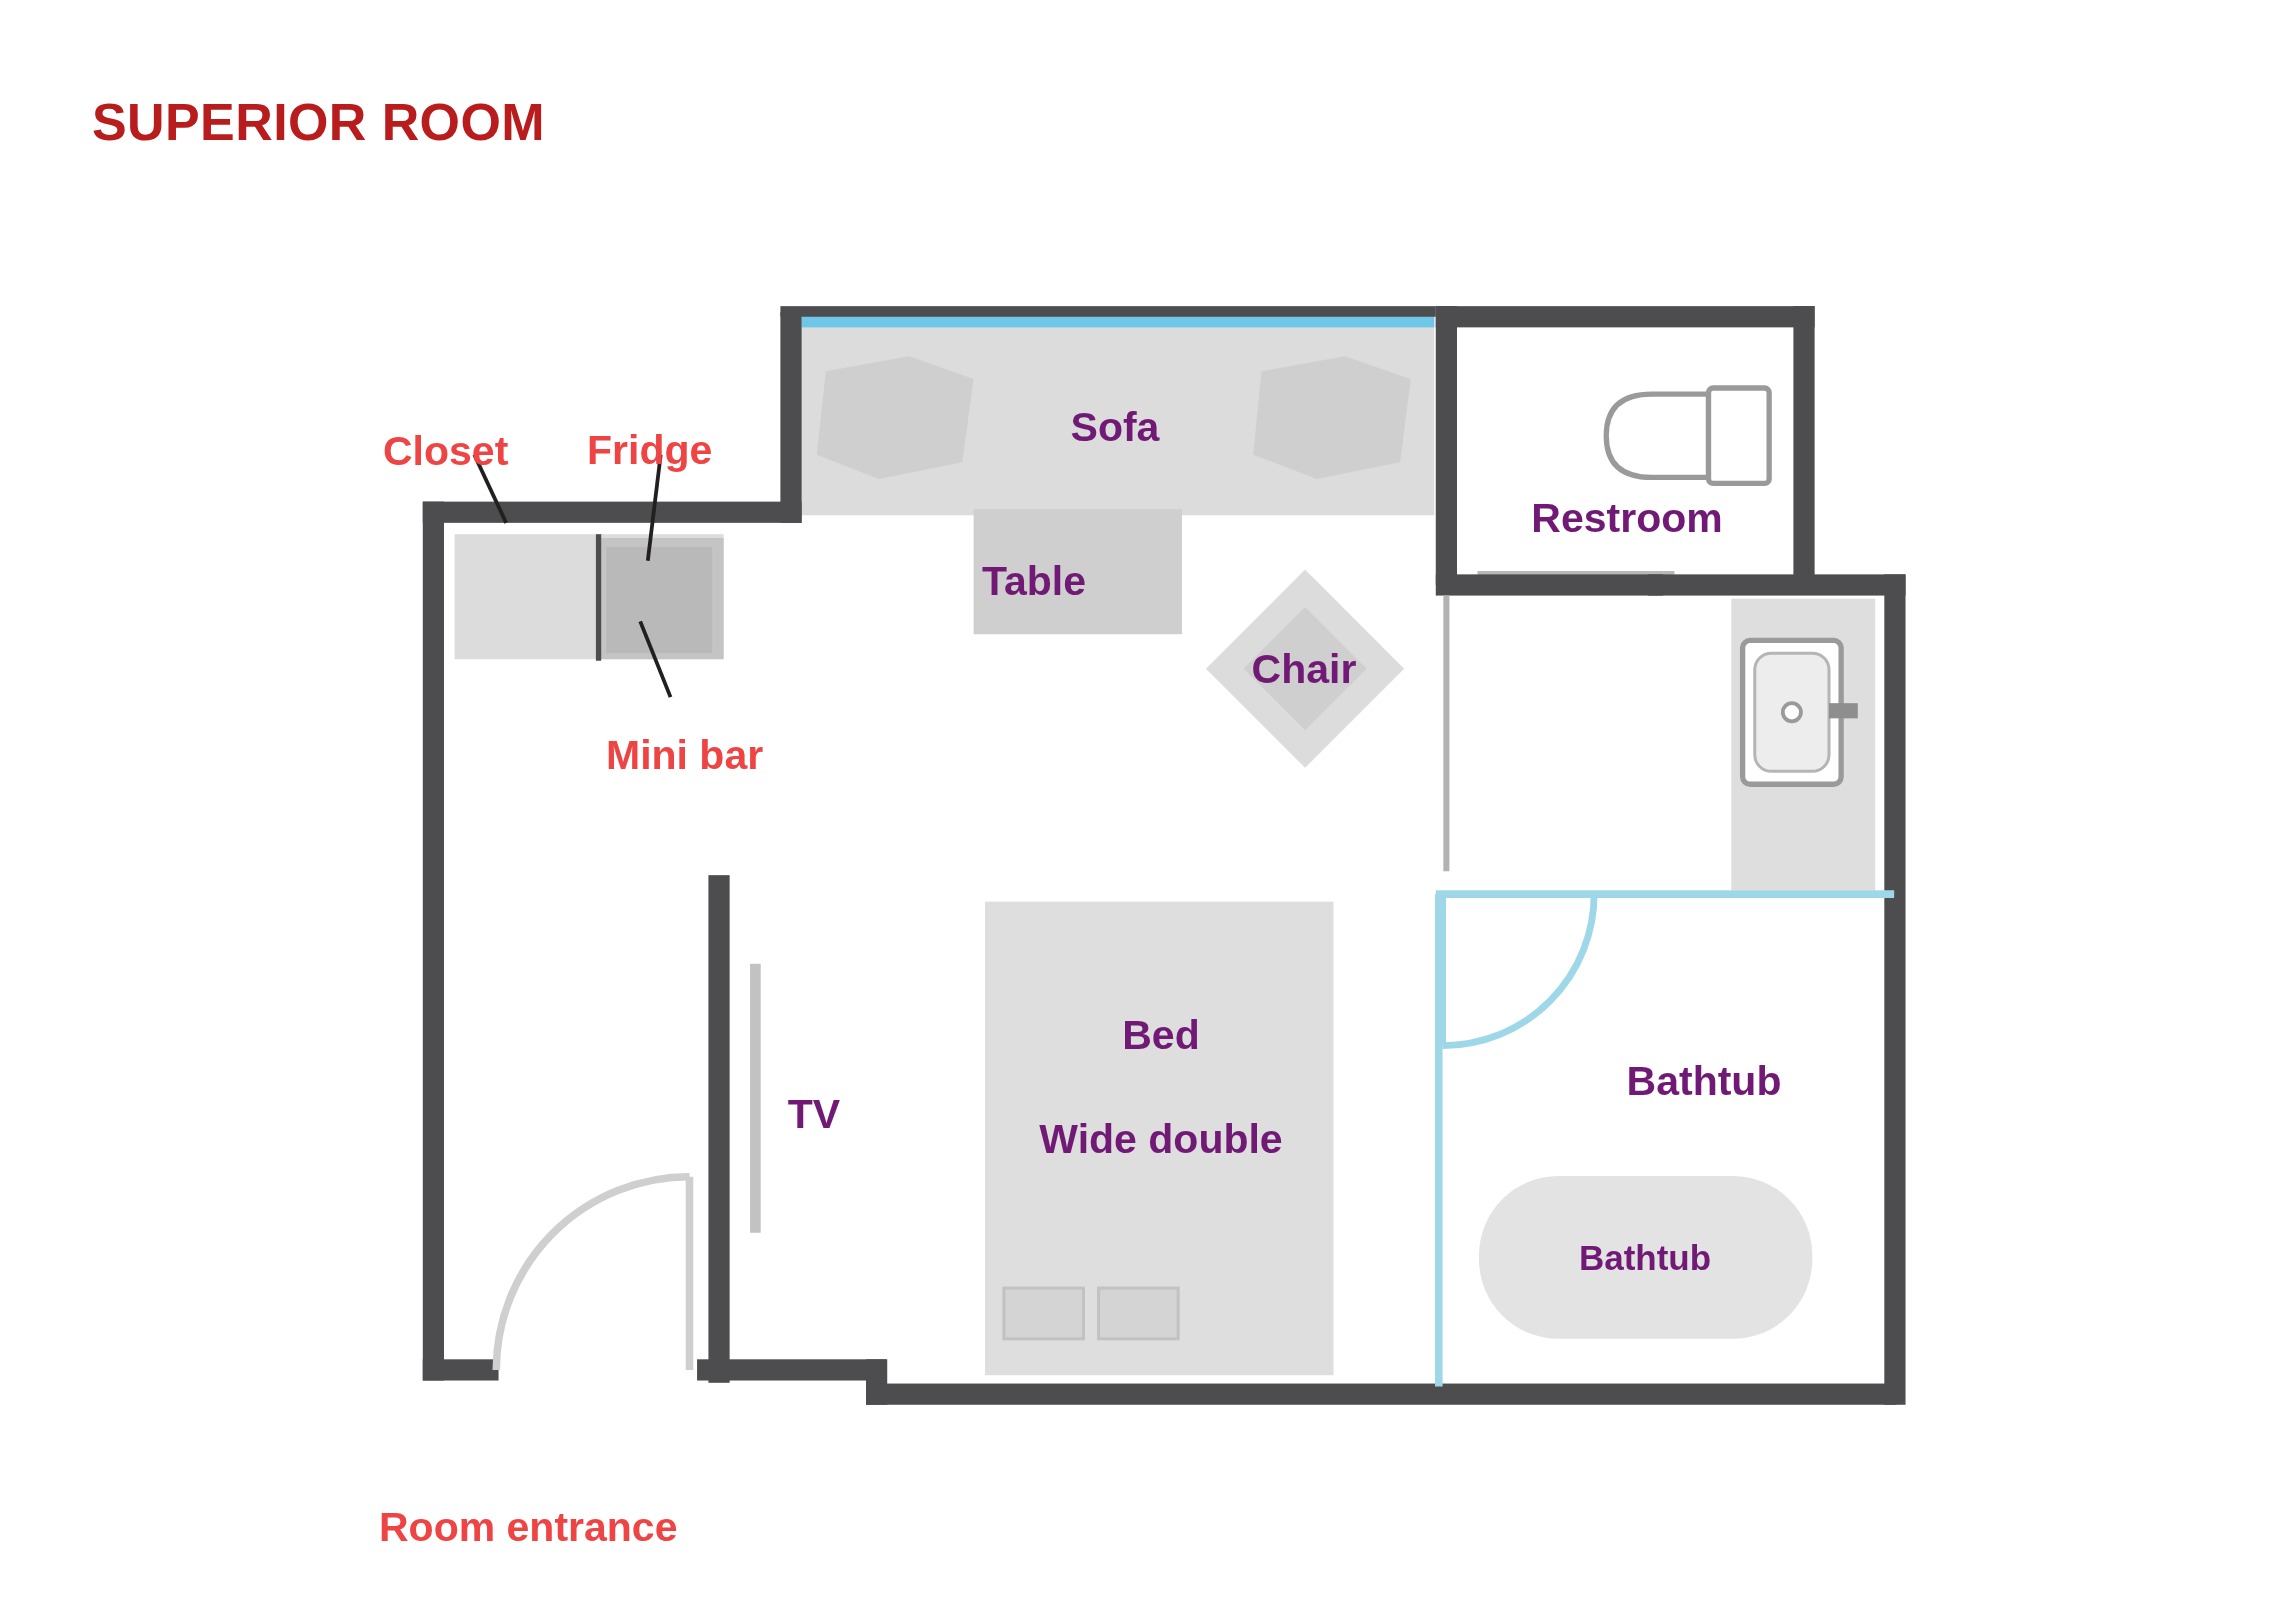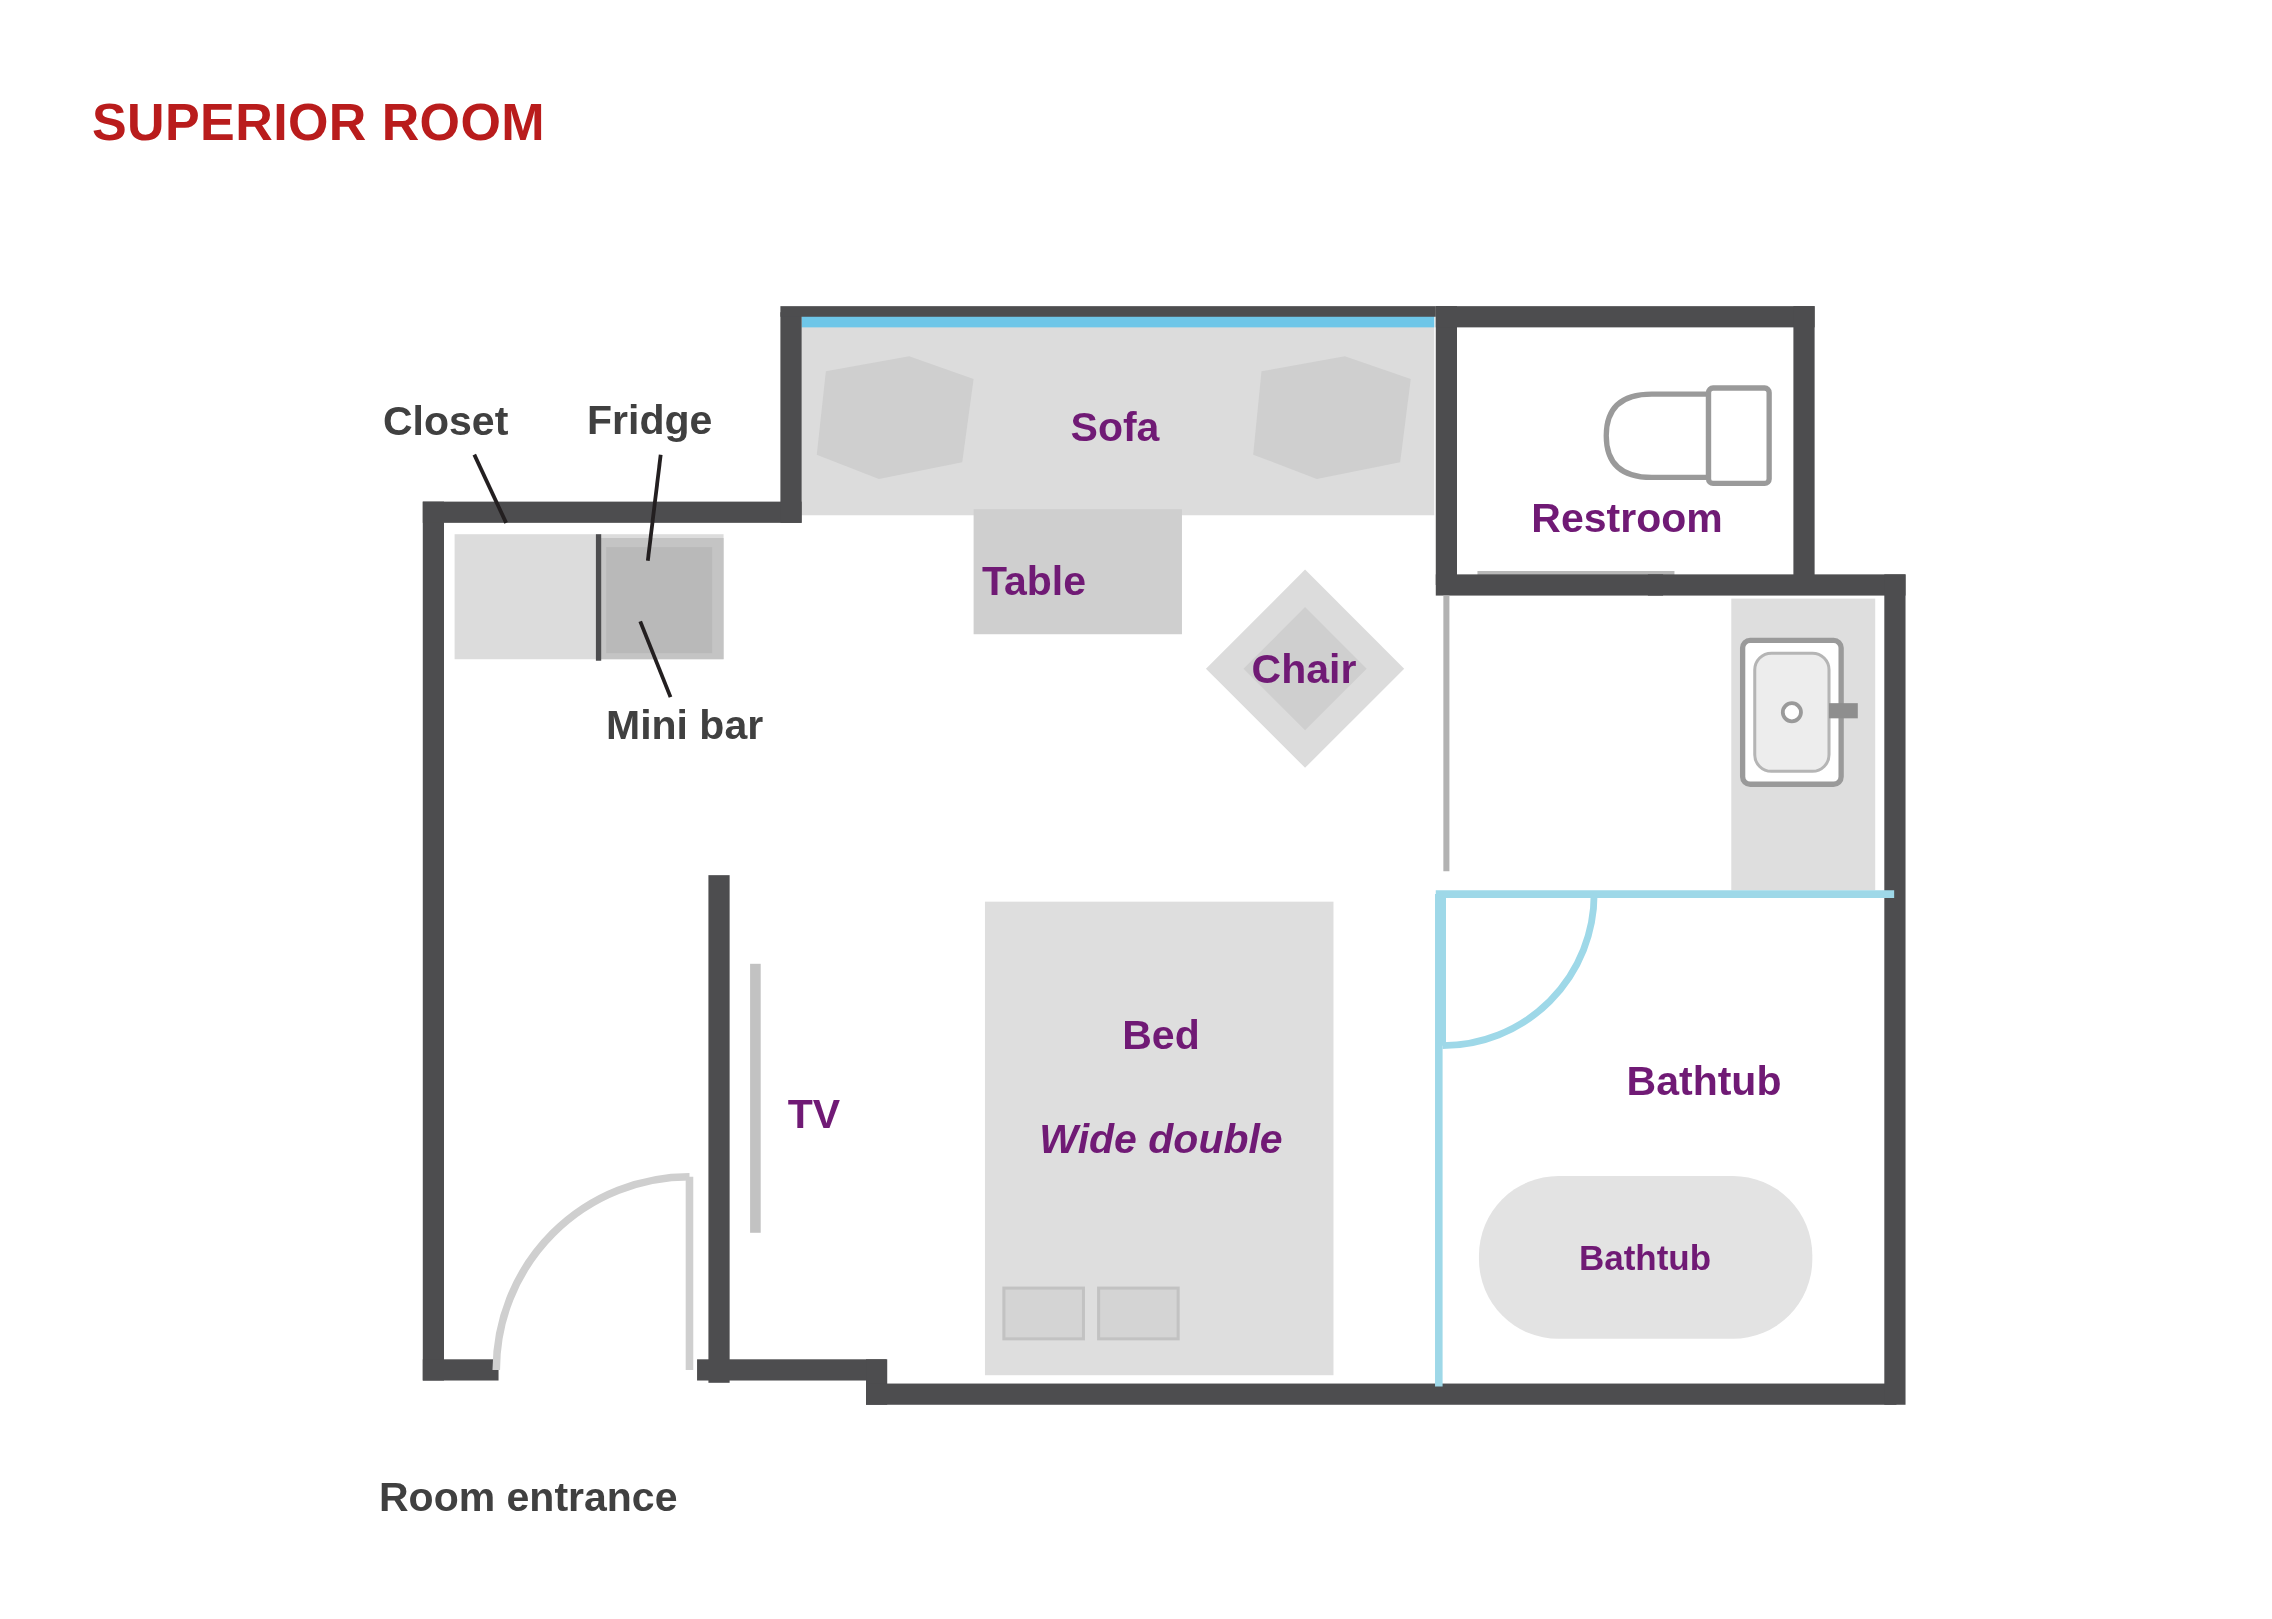--- a/index.html
+++ b/index.html
@@ -28,23 +28,24 @@
     top: 92px;
     font-size: 52px;
     font-weight: bold;
     letter-spacing: 0.4px;
     color: #b91c1c;
     white-space: nowrap;
   }
   .lbl {
     position: absolute;
     font-weight: bold;
-    color: #404040;
+    color: #ef4444;
     white-space: nowrap;
     line-height: 1;
+    margin-top: 30px;
   }
   .lbl.sz-54 { font-size: 41px; }
   .centerlbl {
     position: absolute;
     font-weight: bold;
     color: #701a75;
     white-space: nowrap;
     transform: translate(-50%, -50%);
     line-height: 1.05;
     text-align: center;
@@ -155,18 +156,18 @@
 
 <div class="centerlbl sz-54" style="left:1115px; top:428px; font-size:41px;">Sofa</div>
 <div class="centerlbl sz-54" style="left:1034px; top:582px; font-size:41px;">Table</div>
 <div class="centerlbl sz-54" style="left:1304px; top:670px; font-size:41px;">Chair</div>
 
 <div class="centerlbl sz-54" style="left:1627px; top:519px; font-size:41px;">Restroom</div>
 <div class="centerlbl sz-54" style="left:1704px; top:1082px; font-size:41px;">Bathtub</div>
 <div class="centerlbl sz-54" style="left:1645px; top:1258px; font-size:35px;">Bathtub</div>
 
 <div class="centerlbl sz-54" style="left:1161px; top:1036px; font-size:41px;">Bed</div>
-<div class="centerlbl sz-54" style="left:1161px; top:1140px; font-size:41px;font-style:italic;">Wide double</div>
+<div class="centerlbl sz-54" style="left:1161px; top:1140px; font-size:41px;">Wide double</div>
 
 <div class="centerlbl sz-54" style="left:814px; top:1115px; font-size:41px;">TV</div>
 
 <div class="lbl sz-54" style="left:379px; top:1477px;">Room entrance</div>
 
 
 </body></html>

